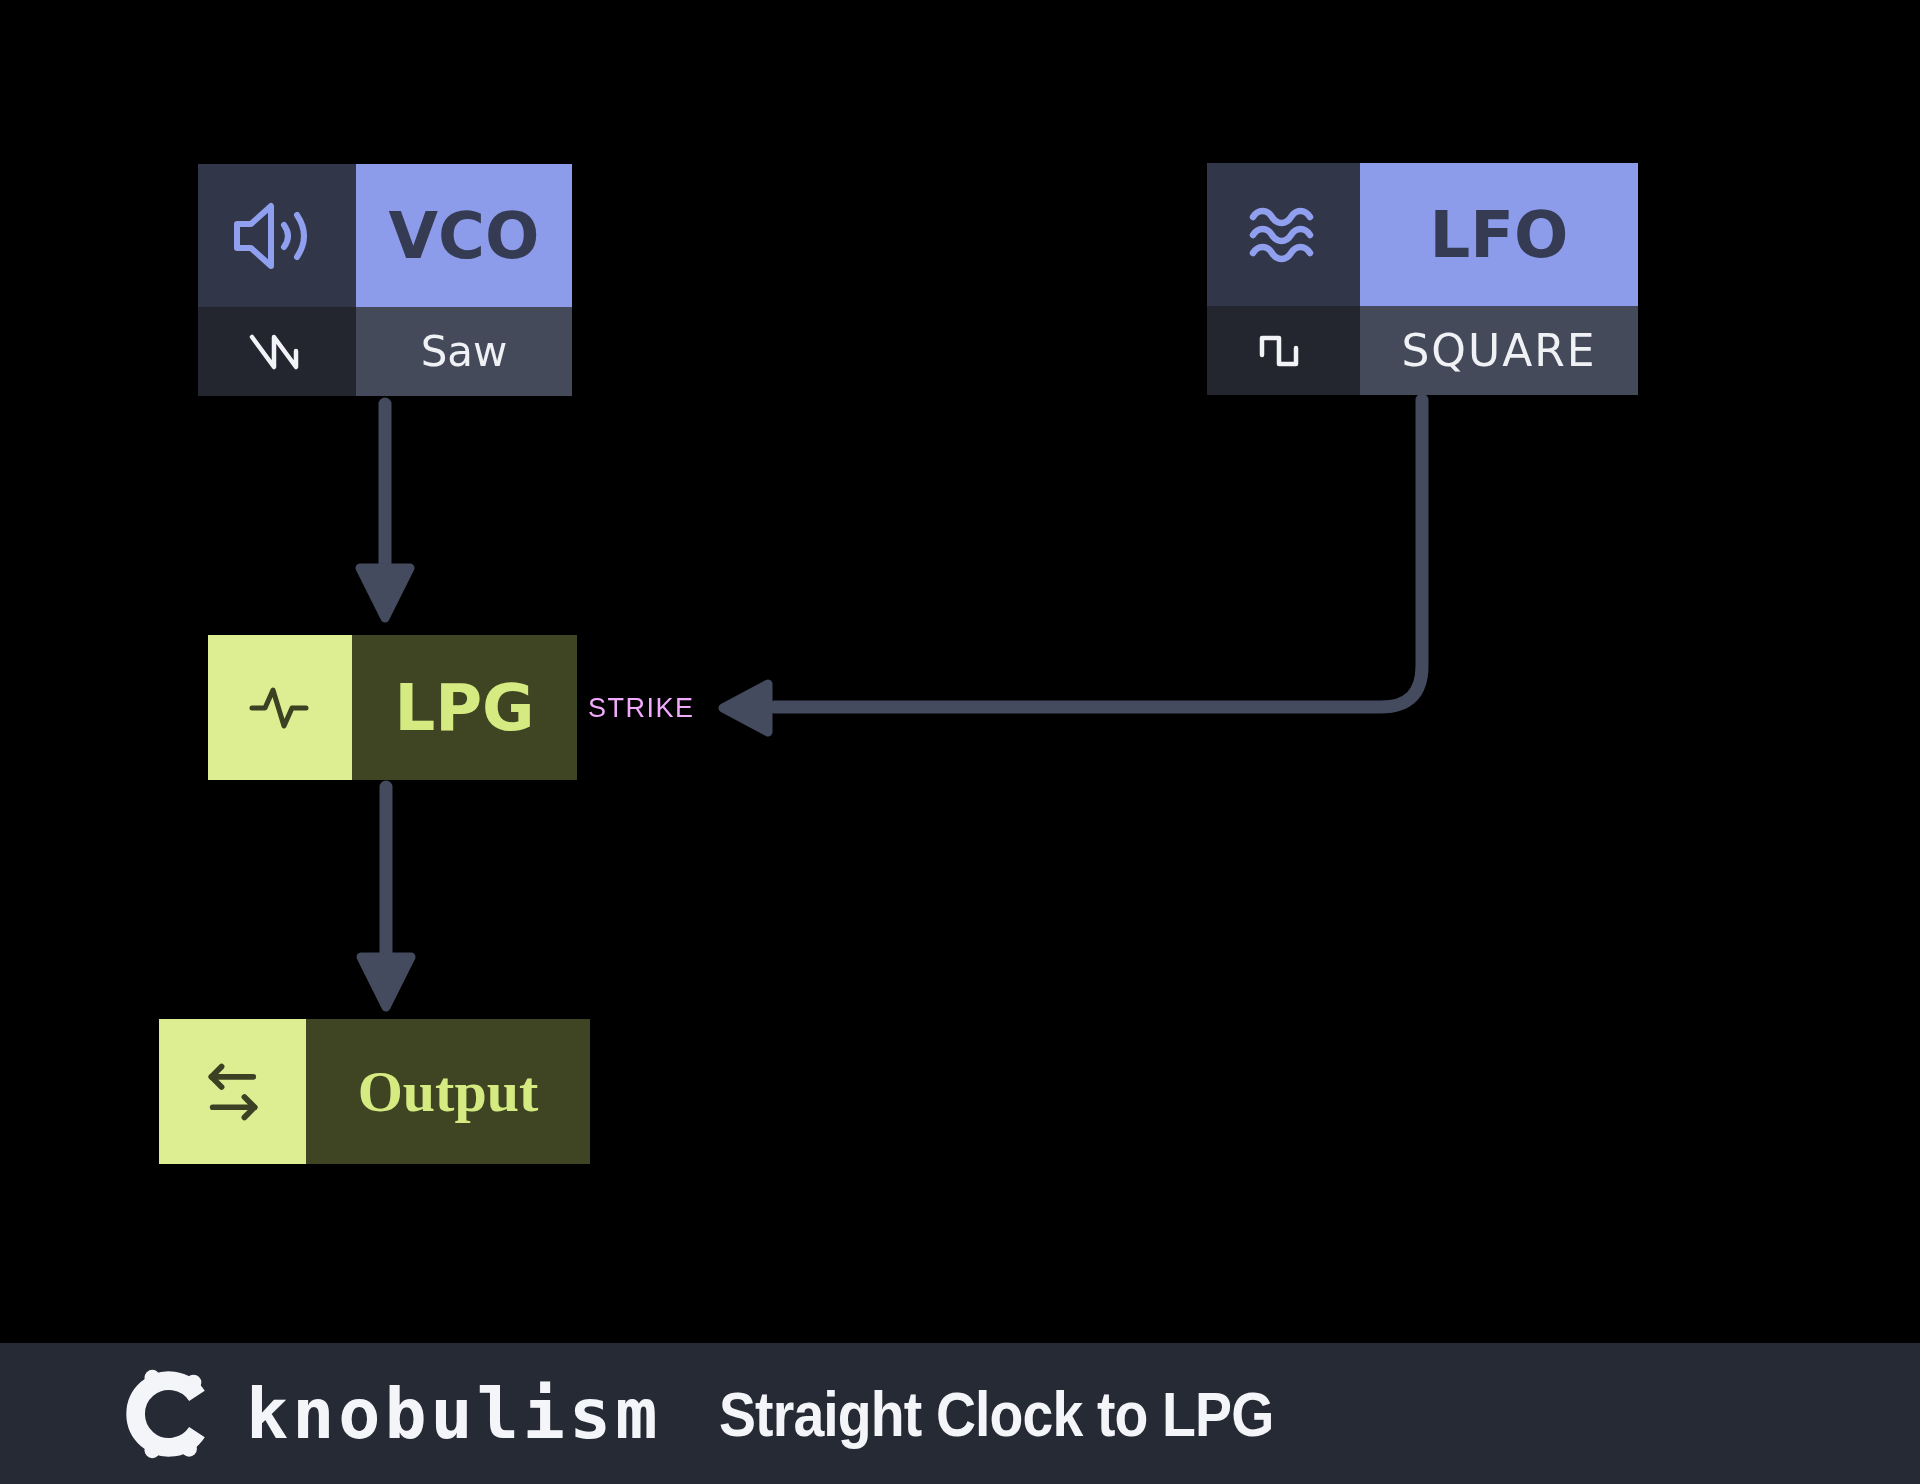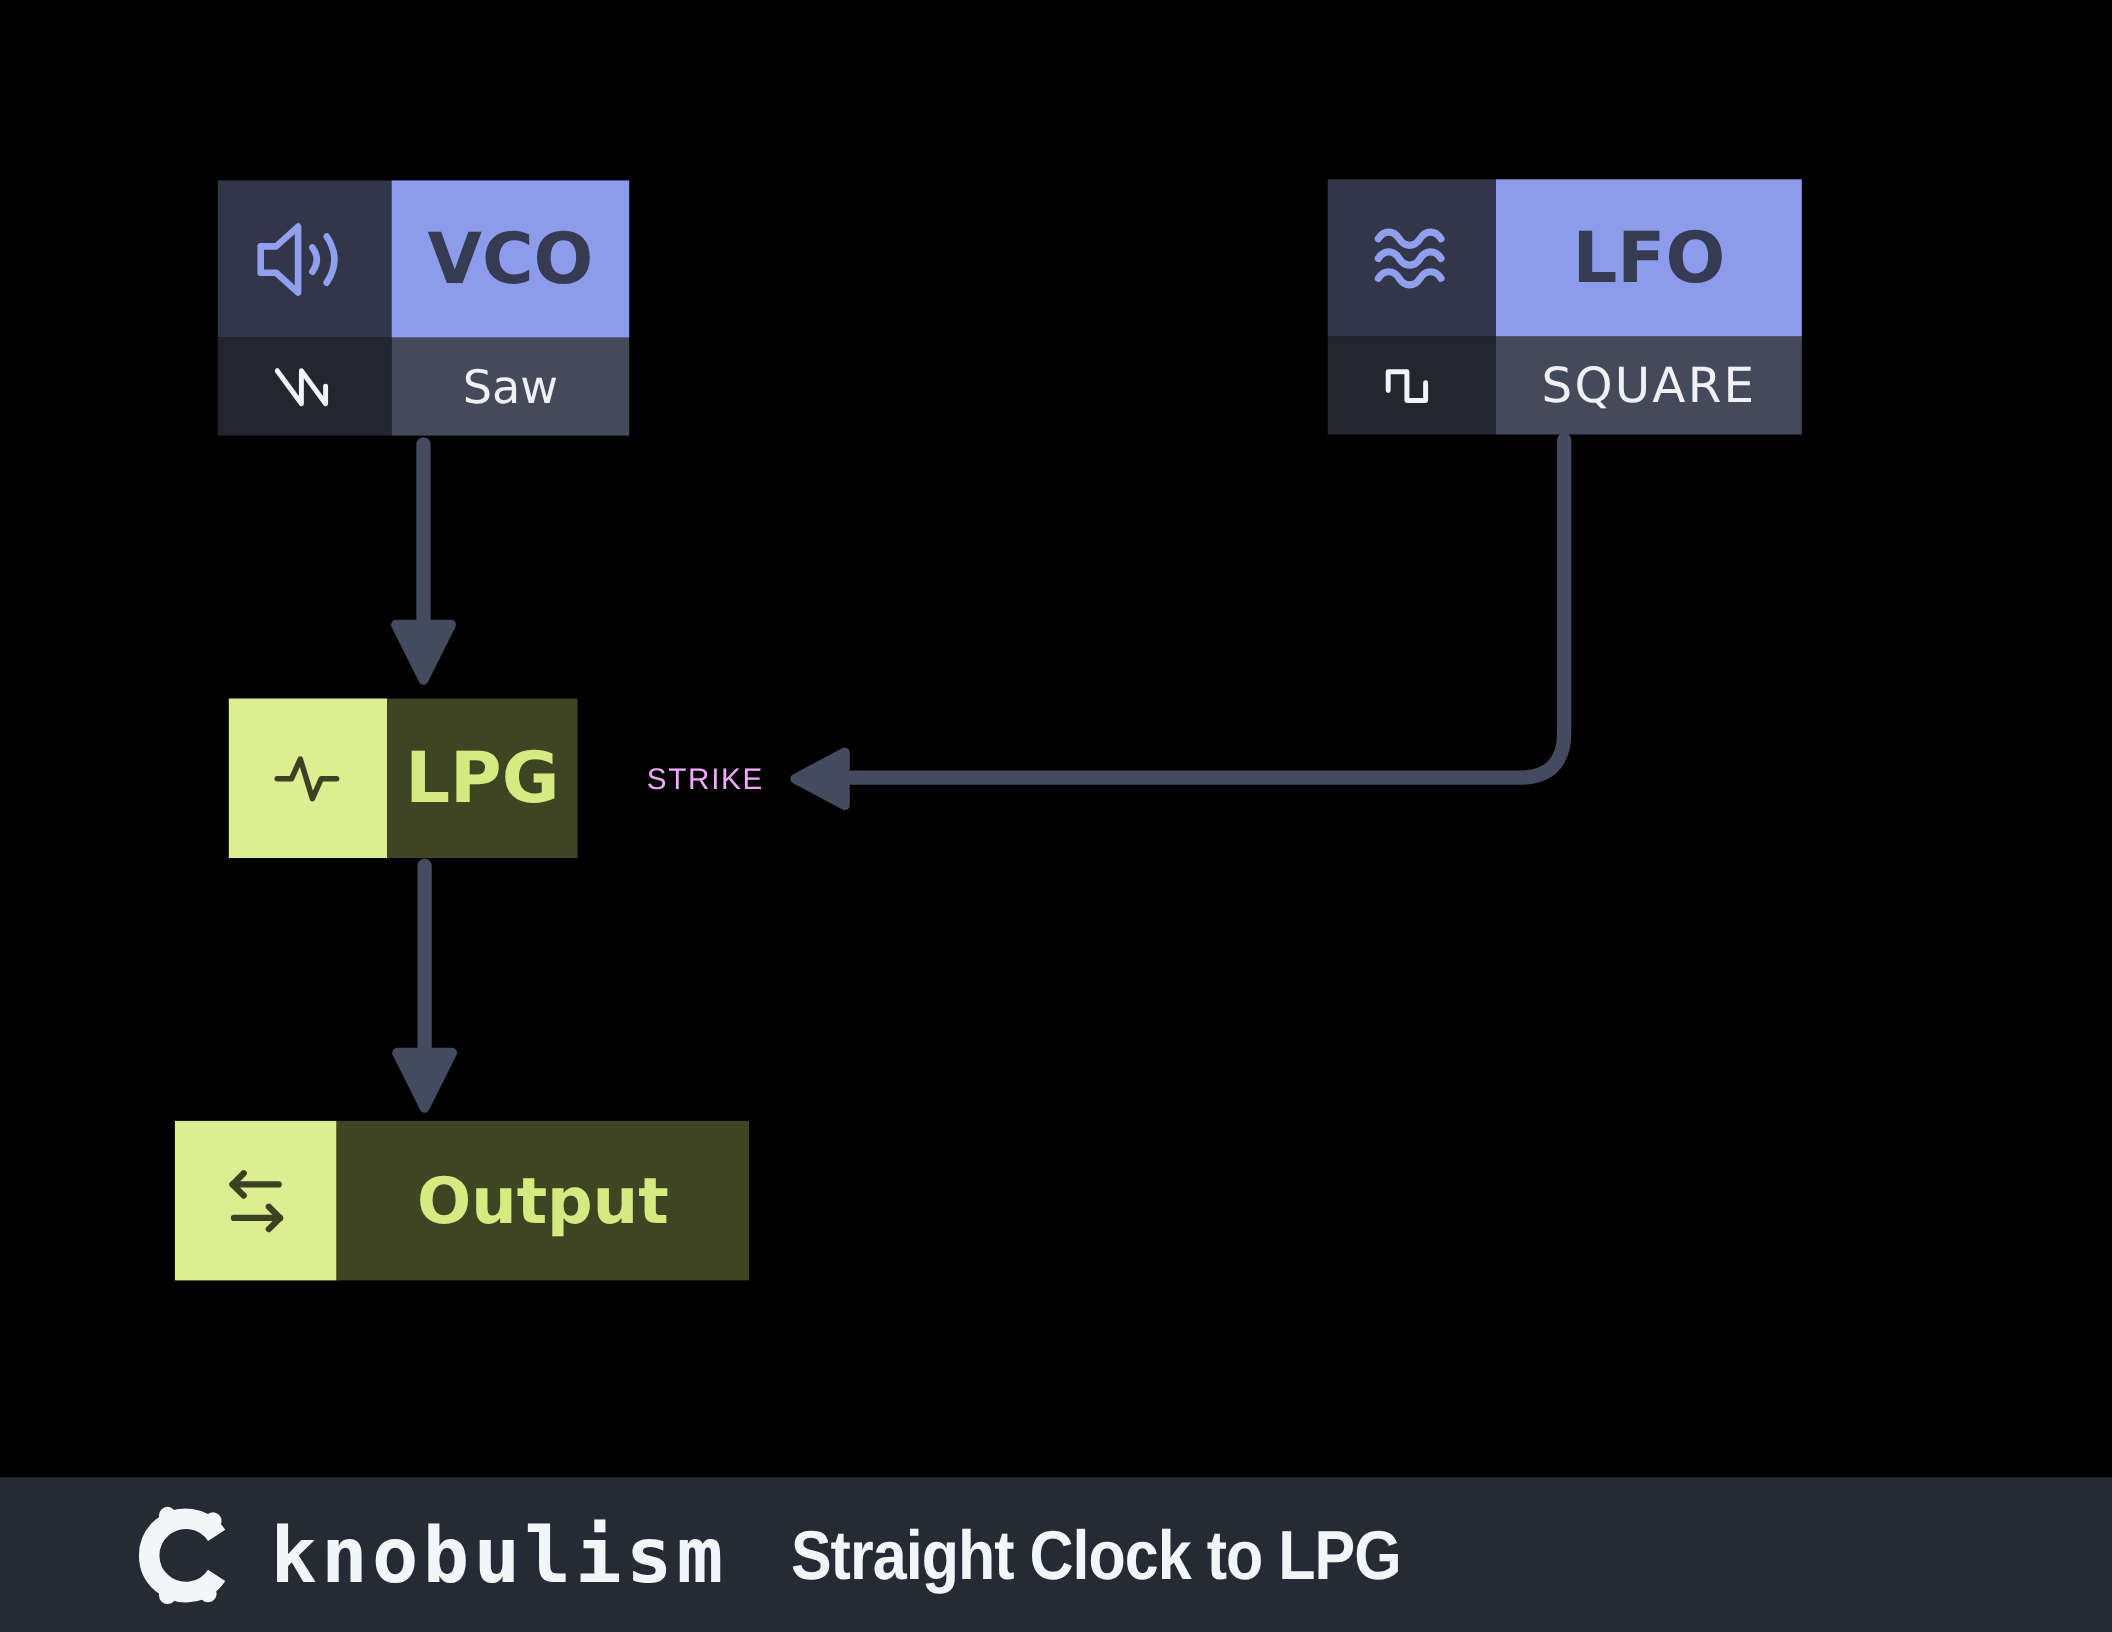--- a/index.html
+++ b/index.html
@@ -34,25 +34,25 @@
 
   #node-lfo { left:1207px; top:163px; width:431px; }
   #node-lfo .icell { width:153px; }
   #node-lfo .sub .lcell { font-size:44px; letter-spacing:2px; }
 
   
   .unode { position:absolute; display:flex; flex-direction:row; height:145px; }
   .unode .icell { background:#dcee91; }
   .unode .lcell { background:#3f4522; color:#d5eb81; font-weight:bold; }
 
-  #node-lpg { left:208px; top:635px; width:317px; }
+  #node-lpg { left:208px; top:635px; width:369px; }
   #node-lpg .icell { width:144px; }
   #node-lpg .lcell { font-size:64px; }
 
-  #node-output { left:159px; top:1019px; width:522px; }
+  #node-output { left:159px; top:1019px; width:431px;font-family:Liberation Serif, serif; }
   #node-output .icell { width:147px; }
   #node-output .lcell { font-size:58px; }
 
   
   .strike {
     position:absolute; left:588px; top:694px;
     color:#f0abfc; font-size:27px; line-height:28px;
     letter-spacing:1.5px; font-family:"Liberation Sans", sans-serif;
   }
 

